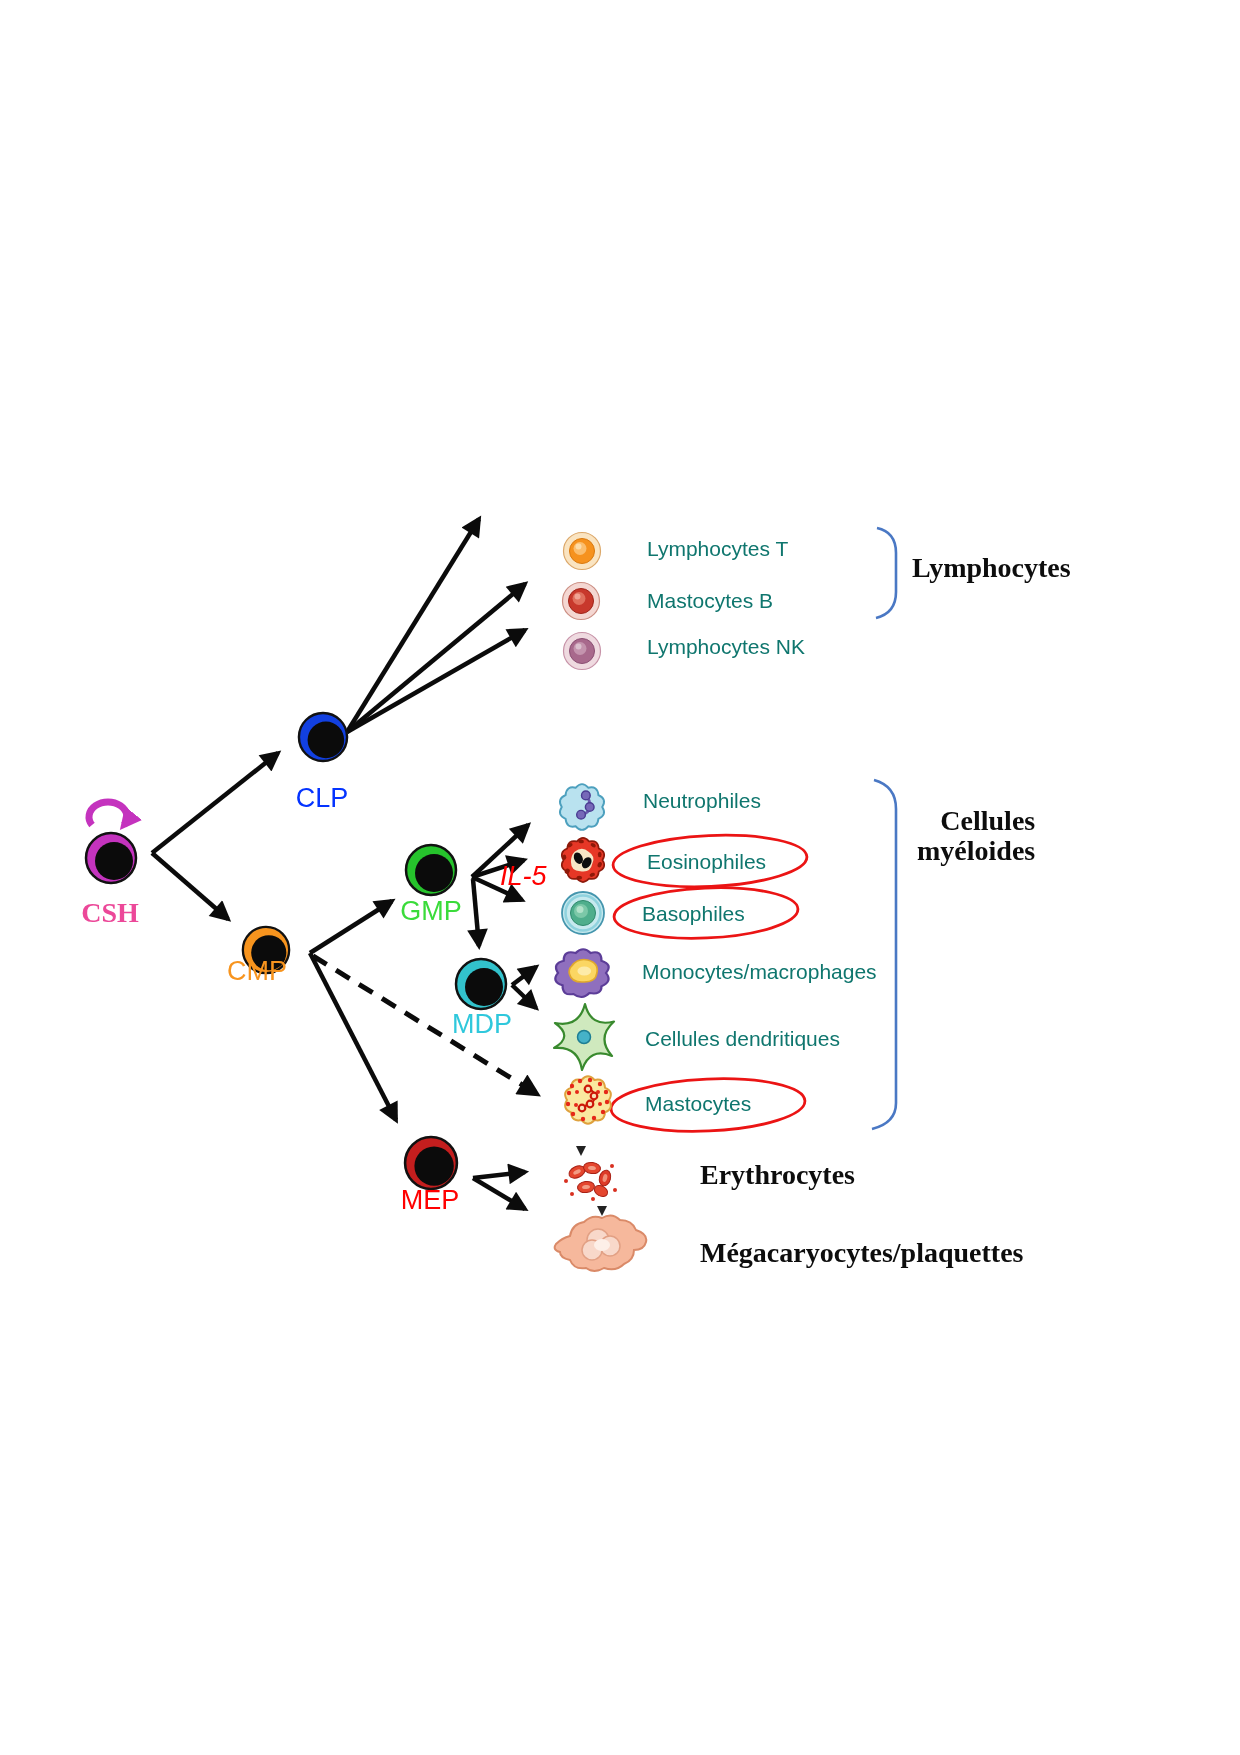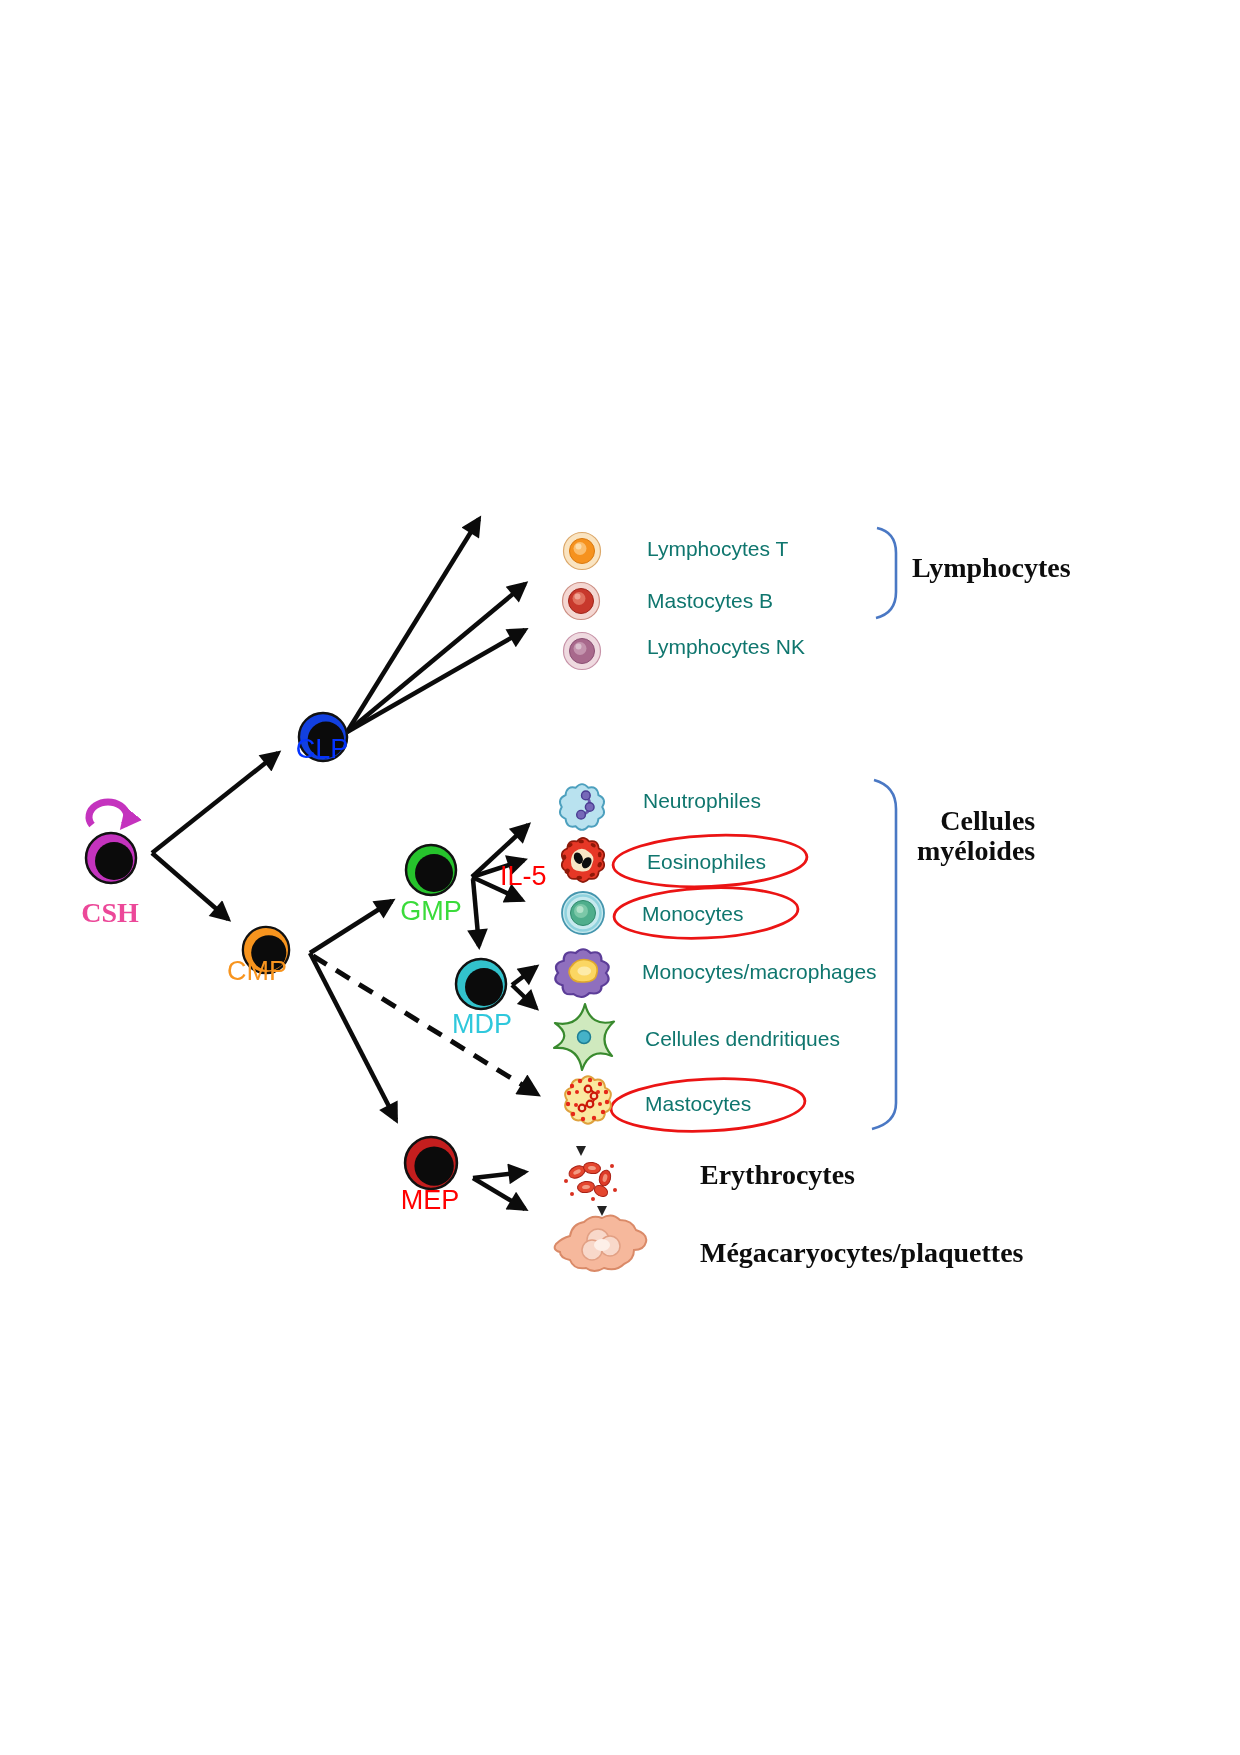--- a/index.html
+++ b/index.html
@@ -8,21 +8,21 @@
   .overlay{position:absolute;left:0;top:0;}
   .icon{position:absolute;}
   .lbl{position:absolute;white-space:nowrap;}
   .cellname{font-size:27px;line-height:30px;transform:translateX(-50%);}
   .csh{color:#ec4899;font-family:"Liberation Serif",serif;font-weight:bold;font-size:28px;}
   .clp{color:#0433FF;}
   .cmp{color:#F7941E;}
   .gmp{color:#3ADB3A;}
   .mdp{color:#2FC8DC;}
   .mep{color:#FF0000;}
-  .il5{color:#FF0000;font-size:27px;}
+  .il5{color:#FF0000;font-size:27px;font-style:italic;}
   .rowlbl{font-size:21px;line-height:25px;color:#0f766e;}
   .title{font-family:"Liberation Serif",serif;font-weight:bold;font-size:28px;line-height:30px;color:#0d0d0d;text-align:right;}
 </style>
 </head>
 <body>
 
 <div class="canvas">
 
   <svg class="overlay" width="1240" height="1755" viewBox="0 0 1240 1755">
     <defs>
@@ -207,34 +207,34 @@
     <path d="M12 40 q-8 -2 -4 -8 q6 -6 14 -8 q2 -12 14 -14 q8 -8 18 -4 q10 -6 18 2 q12 0 16 10 q12 4 10 12 q-2 8 -12 8 q0 10 -10 14 q-8 8 -20 4 q-10 6 -18 0 q-12 2 -16 -8 q-10 -2 -10 -8 z" fill="#F6B89C" stroke="#DA8A68" stroke-width="2"></path>
     <g fill="#F8D8CA" stroke="#E2A084" stroke-width="1.5">
       <circle cx="50" cy="28" r="11"></circle>
         <circle cx="62" cy="34" r="10"></circle>
         <circle cx="44" cy="38" r="10"></circle>
     </g>
     <ellipse cx="54" cy="33" rx="8" ry="6" fill="#FDEFE8"></ellipse>
   </svg>
 
   <div class="lbl csh" style="left:110px;top:897px;transform:translateX(-50%)">CSH</div>
-  <div class="lbl cellname clp" style="left:322px;top:734px">CLP</div>
+  <div class="lbl cellname clp" style="left:322px;top:783px">CLP</div>
   <div class="lbl cellname cmp" style="left:257px;top:956px">CMP</div>
   <div class="lbl cellname gmp" style="left:431px;top:896px">GMP</div>
   <div class="lbl cellname mdp" style="left:482px;top:1009px">MDP</div>
   <div class="lbl cellname mep" style="left:430px;top:1185px">MEP</div>
   <div class="lbl il5" style="left:500px;top:861px">IL-5</div>
 
   <div class="lbl rowlbl" style="left:647px;top:536px">Lymphocytes T</div>
   <div class="lbl rowlbl" style="left:647px;top:588px">Mastocytes B</div>
   <div class="lbl rowlbl" style="left:647px;top:634px">Lymphocytes NK</div>
 
   <div class="lbl rowlbl" style="left:643px;top:788px">Neutrophiles</div>
   <div class="lbl rowlbl" style="left:647px;top:849px">Eosinophiles</div>
-  <div class="lbl rowlbl" style="left:642px;top:901px">Monocytes</div>
+  <div class="lbl rowlbl" style="left:642px;top:901px">Basophiles</div>
   <div class="lbl rowlbl" style="left:642px;top:959px">Monocytes/macrophages</div>
   <div class="lbl rowlbl" style="left:645px;top:1026px">Cellules dendritiques</div>
   <div class="lbl rowlbl" style="left:645px;top:1091px">Mastocytes</div>
 
   <div class="lbl title" style="left:912px;top:553px">Lymphocytes</div>
   <div class="lbl title" style="left:917px;top:806px">
     <span style="display:block">Cellules</span>
     <span style="display:block">myéloides</span>
   </div>
   <div class="lbl title" style="left:700px;top:1160px">Erythrocytes</div>

